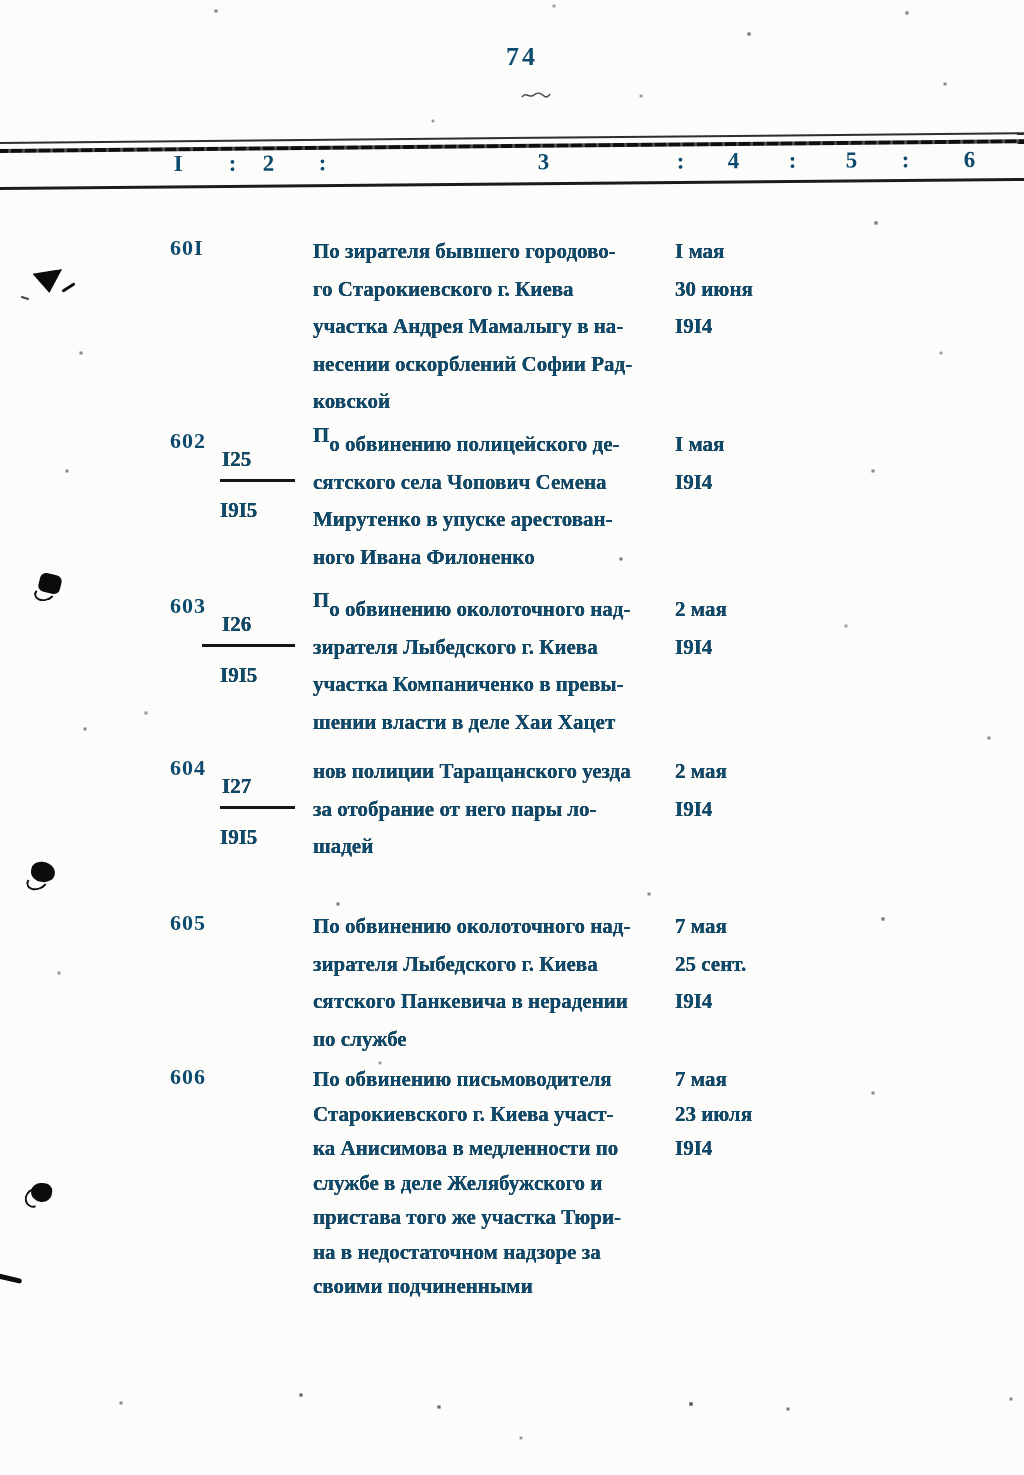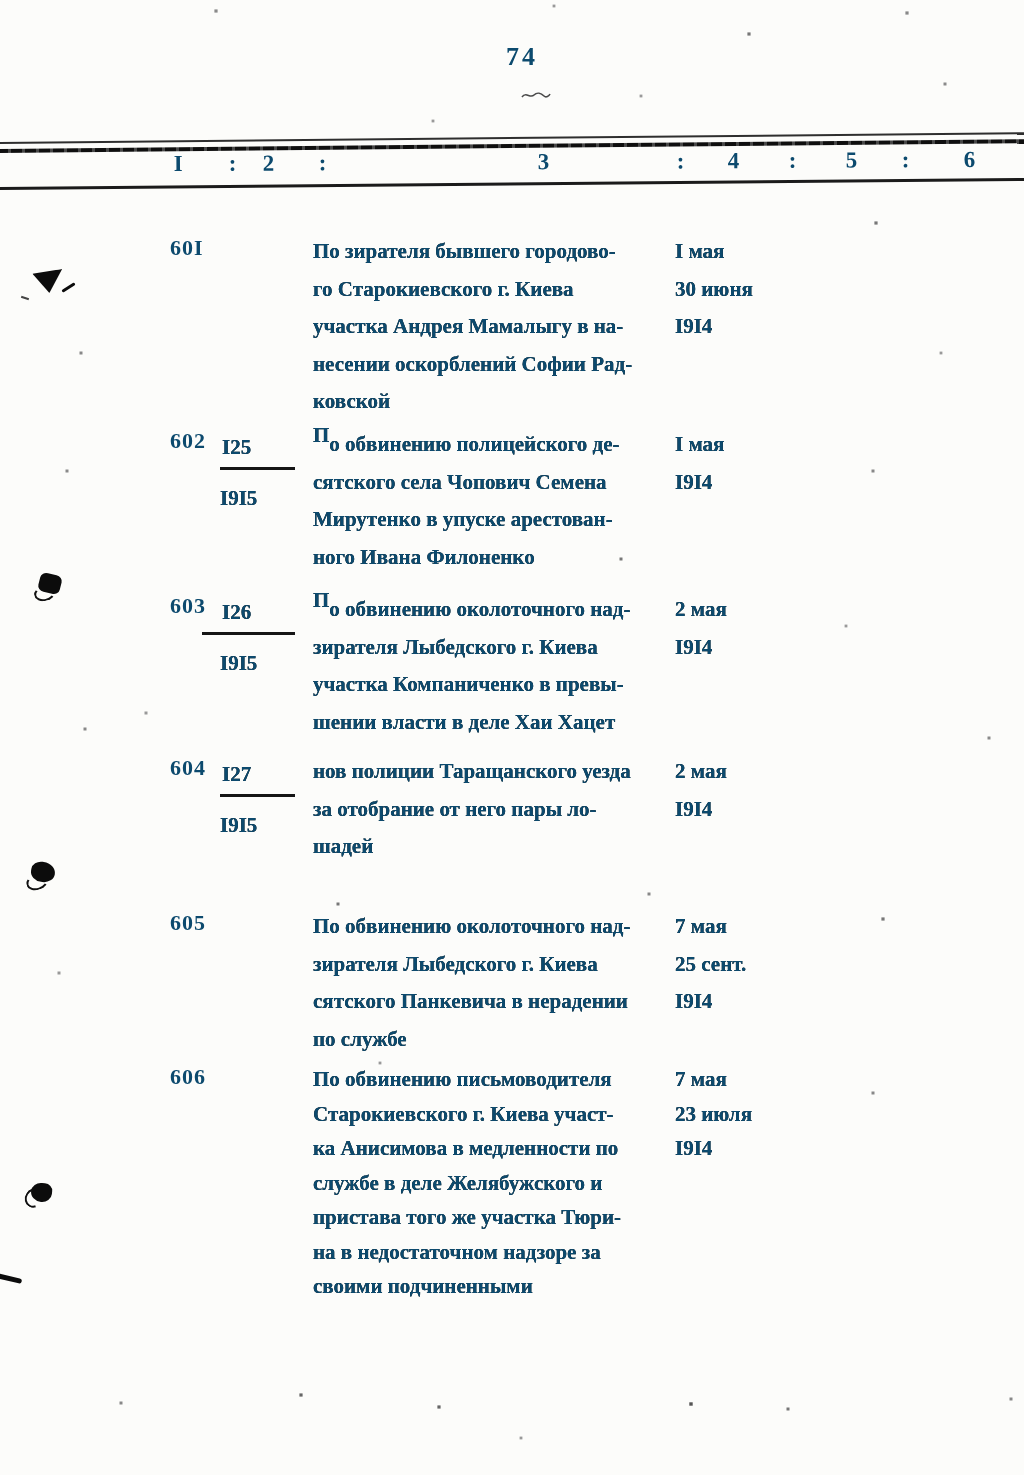--- a/index.html
+++ b/index.html
@@ -17,21 +17,21 @@
   #rule-thick{top:149px;height:4px;transform:rotate(-0.55deg);
     background:repeating-linear-gradient(90deg,#0f0f0f 0 11px,#474747 11px 14px);}
   #rule-bottom{top:187px;height:3px;background:#1b1b1b;transform:rotate(-0.5deg);}
   
   .hdr-cells{position:absolute;left:0;top:0;width:1024px;height:40px;
     transform:rotate(-0.3deg);transform-origin:left center;}
   .hdr-cell{position:absolute;top:152px;font-size:23px;}
   
   .entry{position:absolute;left:0;width:1024px;font-size:21px;}
   .entry .num{position:absolute;left:170px;top:2px;font-size:22px;letter-spacing:1px;}
-  .case{position:absolute;left:220px;top:0;}
+  .case{position:absolute;left:220px;top:12px;}
   .case .line{line-height:var(--lh);}
   .case-num{display:inline-block;min-width:70px;padding:3px 3px 0 2px;
     border-bottom:3px solid #151515;}
   .case-num.ext{margin-left:-18px;padding-left:20px;}
   .case-year{padding-top:10px;}
   .desc{position:absolute;left:313px;top:0;}
   .dates{position:absolute;left:675px;top:0;}
   .line,.dline{line-height:var(--lh);white-space:pre;text-shadow:0 0 .4px #000;}
   .raised{position:relative;top:-9px;}
   

